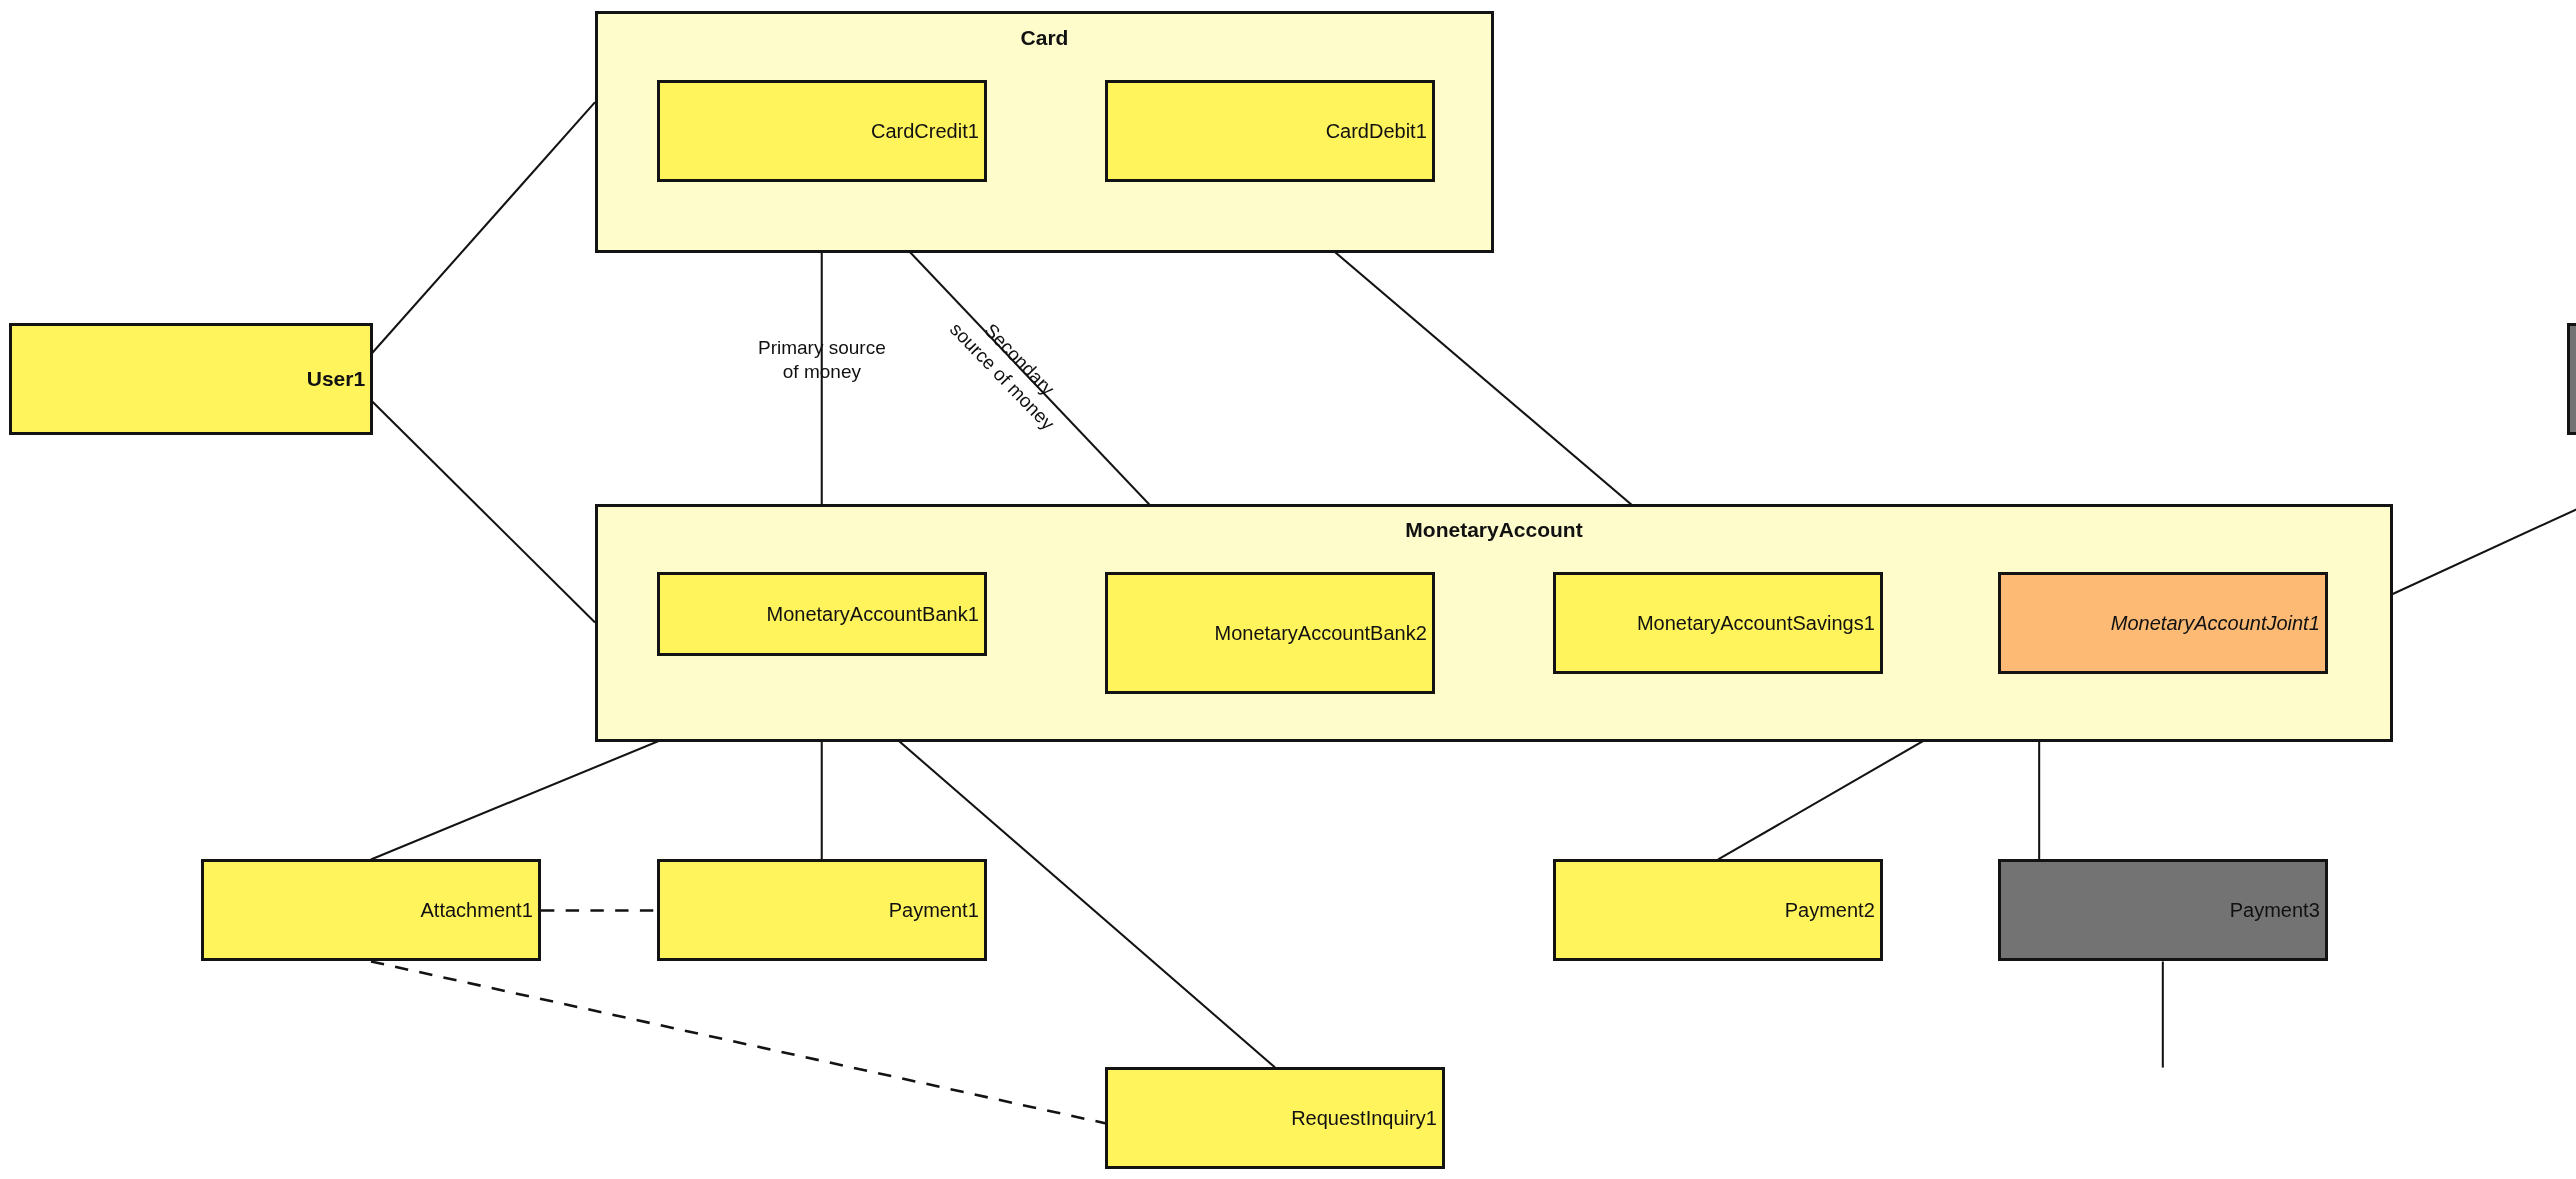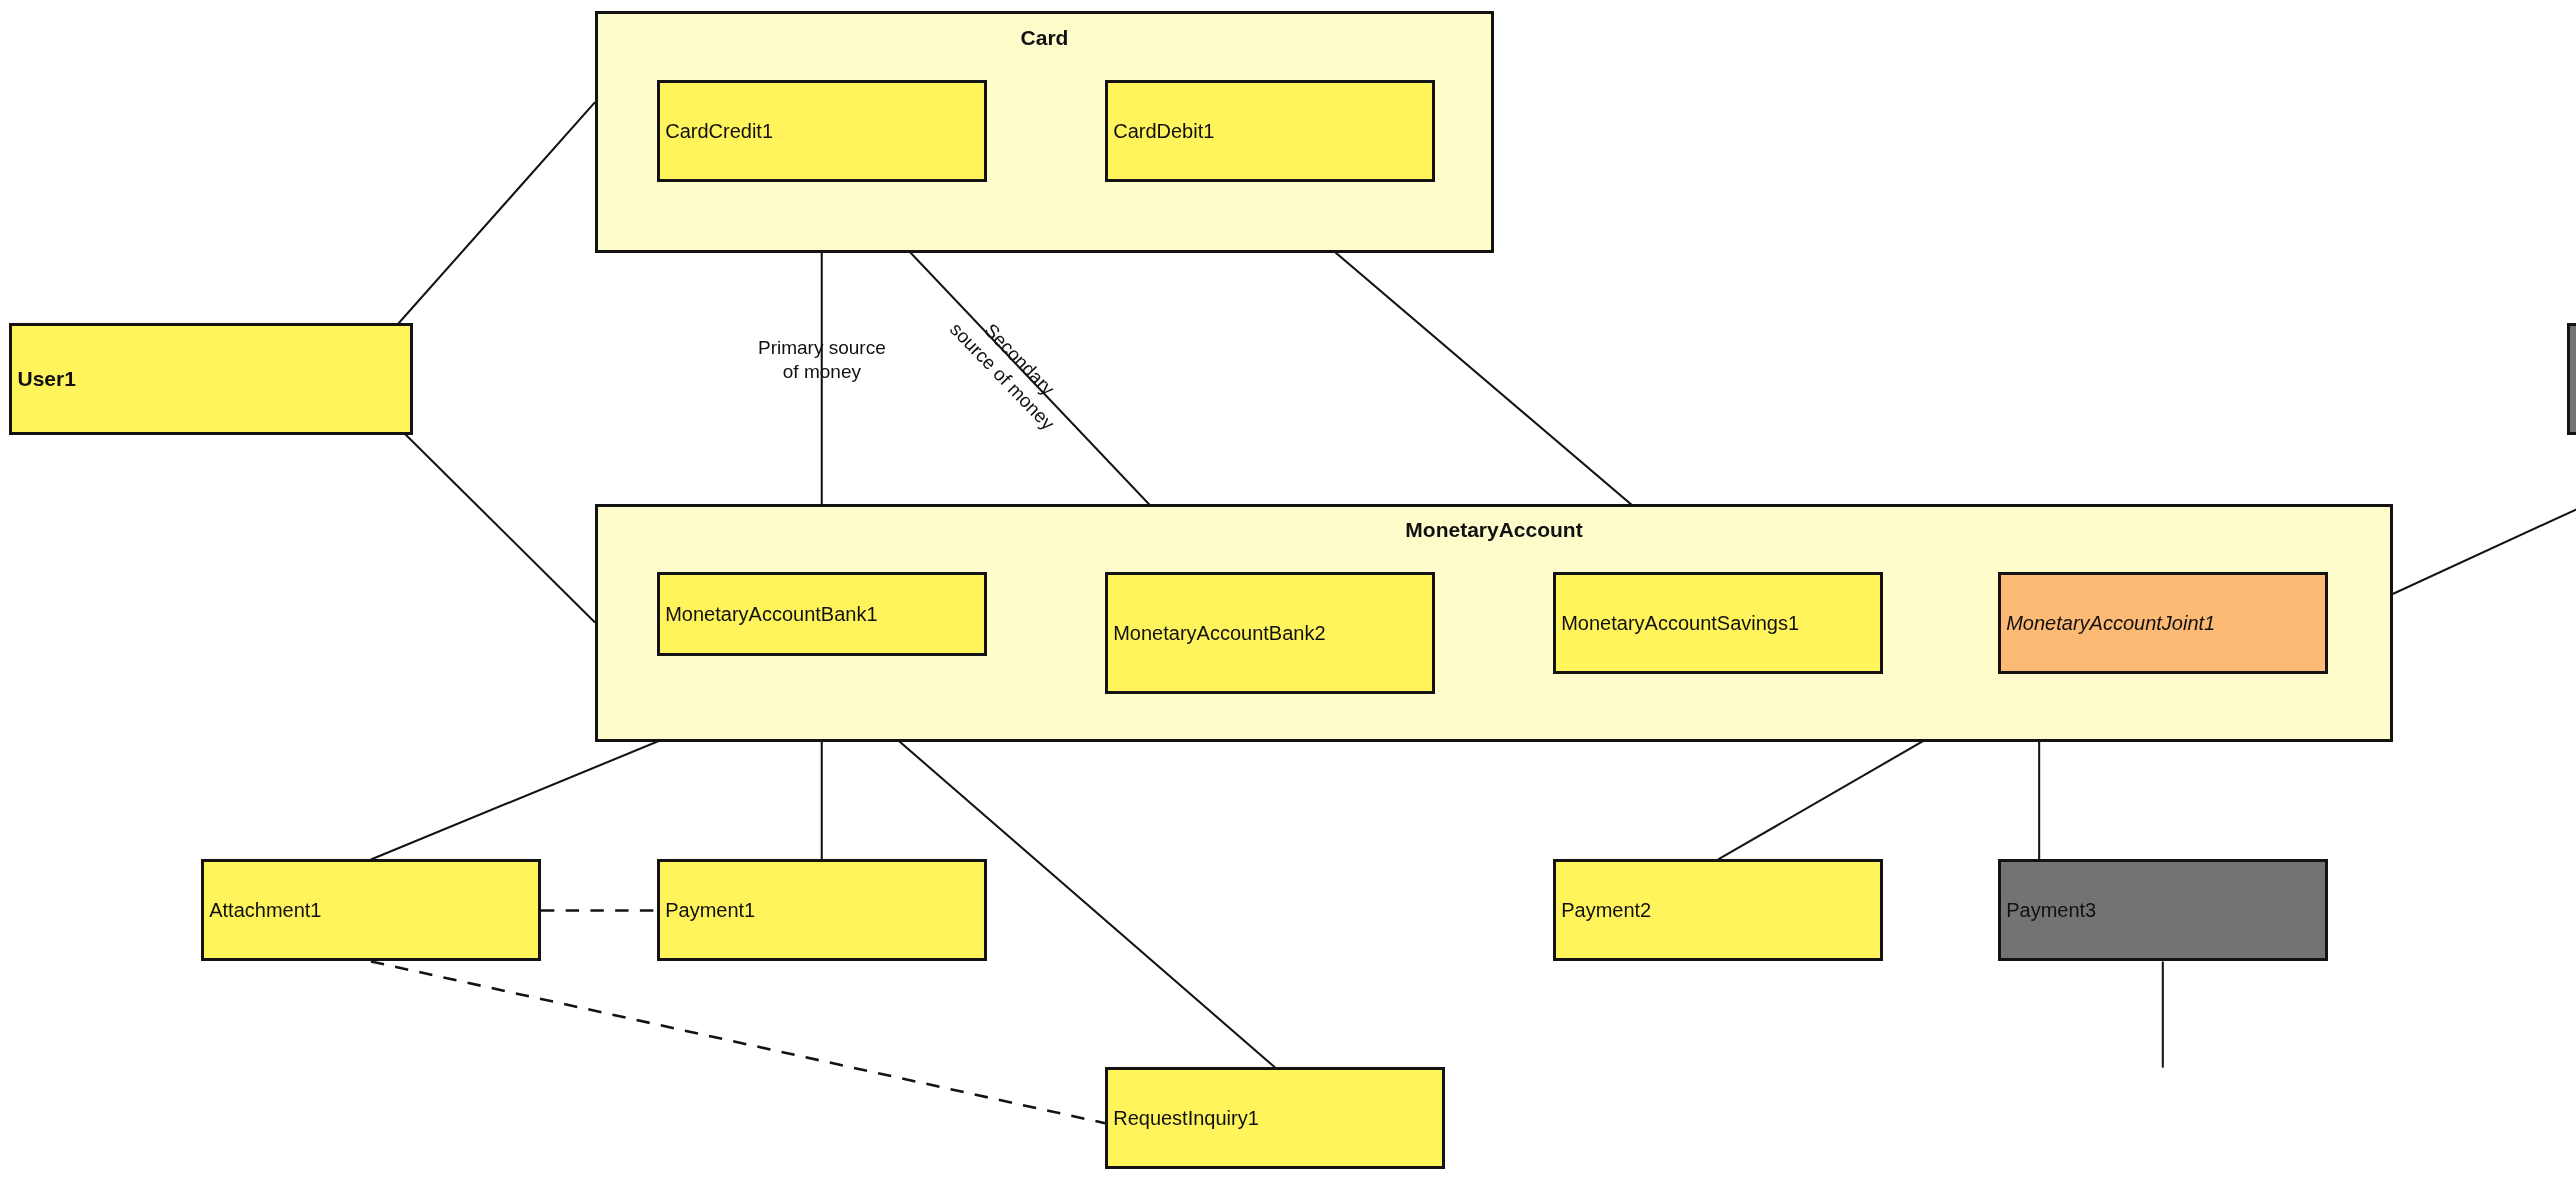--- a/index.html
+++ b/index.html
@@ -24,21 +24,21 @@
     width: 2915px;
     height: 1180px;
     pointer-events: none;
   }
   .node {
     position: absolute;
     box-sizing: border-box;
     border: 3.1px solid #131313;
     display: flex;
     align-items: center;
-    justify-content: flex-start;
+    justify-content: flex-end;
     text-align: center;
     line-height: 1.15;
   }
   .node-label {
     display: block;
     padding: 0 5.2px;
   }
   
   .package {
     position: absolute;
@@ -109,21 +109,21 @@
     </svg>
 
   <div class="package" id="pkg-card" style="left: 595px; top: 11.3px; width: 899px; height: 242px;">
     <div class="package-title t-pkg" style="top: 12px;">Card</div>
   </div>
 
   <div class="package" id="pkg-ma" style="left: 595px; top: 504px; width: 1798px; height: 238px;">
     <div class="package-title t-pkg" style="top: 11.3px;">MonetaryAccount</div>
   </div>
 
-  <div class="node fill-yellow" id="n-user1" style="left: 9.3px; top: 323px; width: 404px; height: 112px;">
+  <div class="node fill-yellow" id="n-user1" style="left: 9.3px; top: 323px; width: 364px; height: 112px;">
     <span class="node-label t-actor">User1</span>
   </div>
 
   <div class="node fill-blue" id="n-user2" style="left: 2567px; top: 323px; width: 340px; height: 112px;">
     
   </div>
 
   <div class="node fill-yellow" id="n-cardcredit1" style="left: 657px; top: 80px; width: 330px; height: 102px;">
     <span class="node-label t-obj">CardCredit1</span>
   </div>

